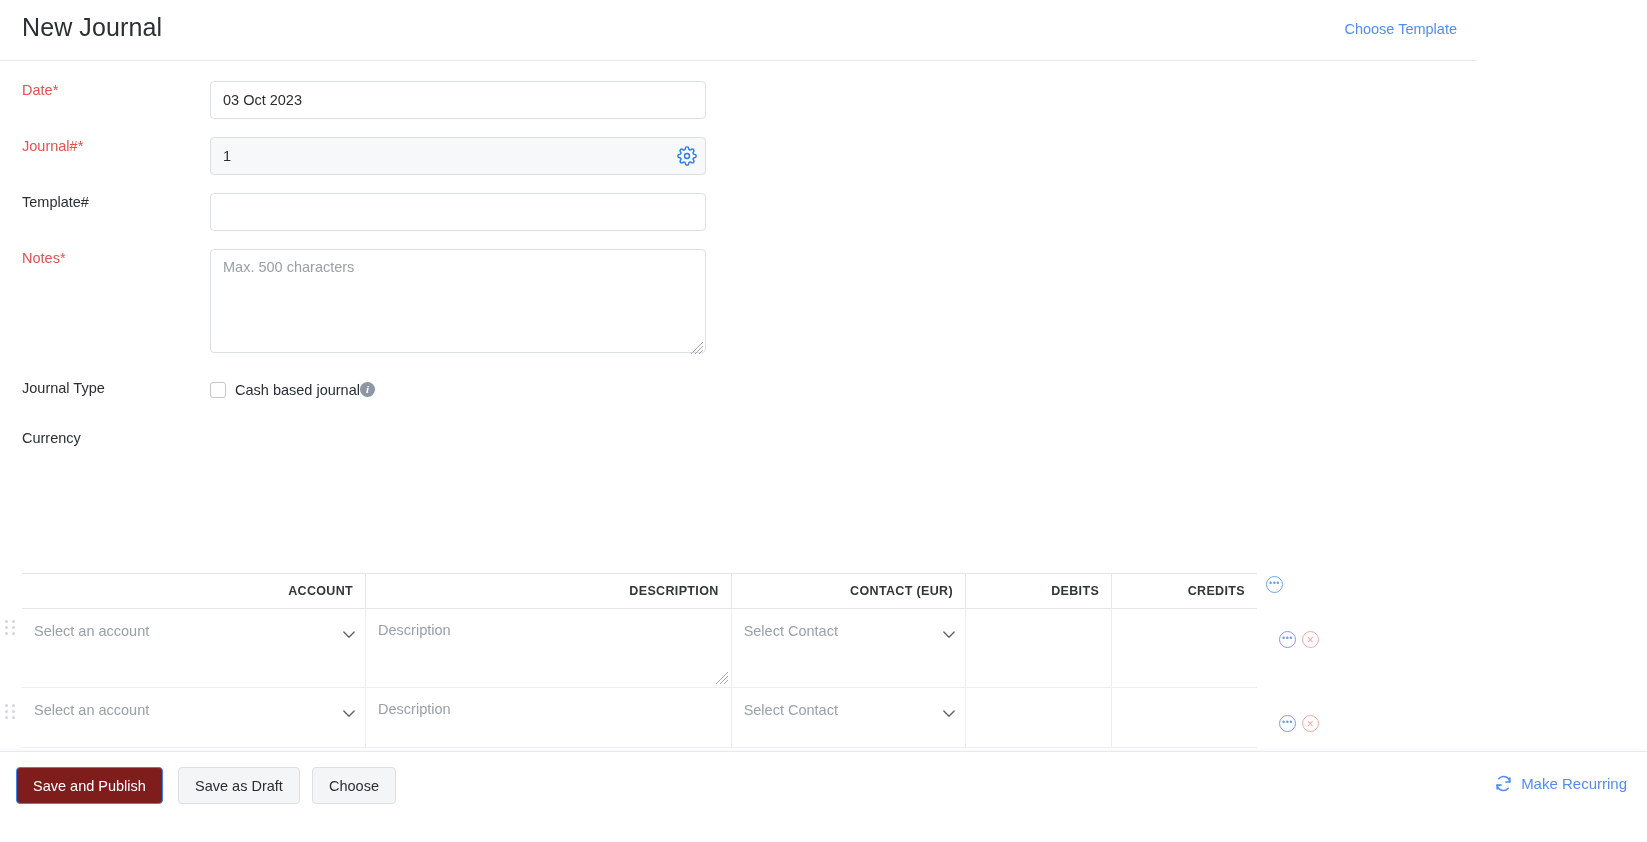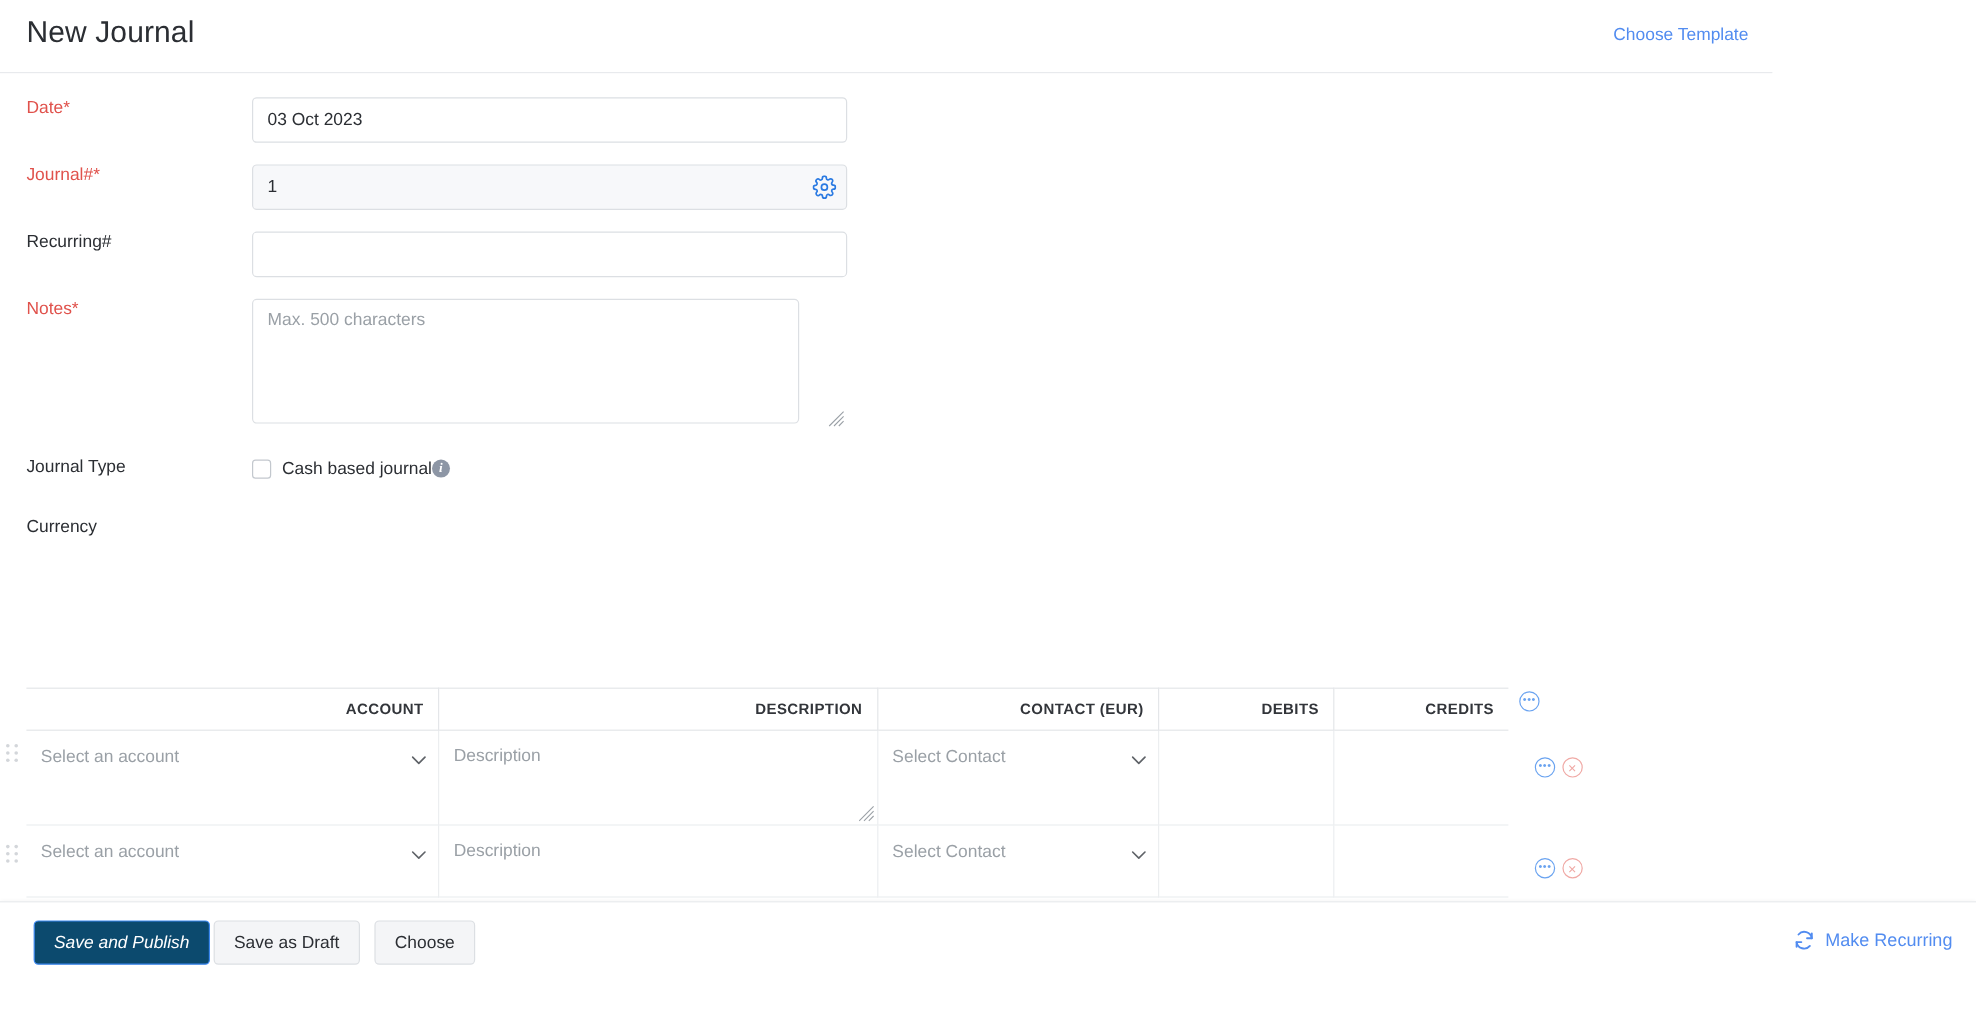--- a/index.html
+++ b/index.html
@@ -90,21 +90,21 @@
   .gear-btn {
     position: absolute;
     right: 9px;
     top: 9px;
     width: 20px; height: 20px;
     cursor: pointer;
     line-height: 0;
   }
 
   .notes-area {
-    width: 456px;
+    width: 496px;
     height: 104px;
     border: 1px solid #dcdfe3;
     border-radius: 4px;
     font-size: 14.5px;
     color: #2b2e33;
     padding: 9px 12px;
     outline: none;
     resize: none;
     font-family: "Liberation Sans", sans-serif;
     background: #fff;
@@ -299,25 +299,24 @@
     top: 15px;
     height: 37px;
     border-radius: 4px;
     font-size: 14.5px;
     font-family: "Liberation Sans", sans-serif;
     cursor: pointer;
     border: 1px solid transparent;
     padding: 0 16px;
   }
   .btn-primary {
-    left: 28px;
-    background: #0c4a6e;
+    left: 16px;
+    background: #7f1d1d;
     color: #fff;
     border-color: #3b87f0;
-    font-style: italic;
   }
   .btn-secondary {
     background: #f4f5f7;
     color: #2b2e33;
     border-color: #dcdfe3;
   }
   .make-recurring {
     position: absolute;
     right: 20px;
     top: 22px;
@@ -357,21 +356,21 @@
             <svg width="20" height="20" viewBox="0 0 24 24" fill="none" stroke="#2a7ae2" stroke-width="1.7">
               <circle cx="12" cy="12" r="3"></circle>
               <path d="M19.4 15a1.65 1.65 0 0 0 .33 1.82l.06.06a2 2 0 1 1-2.83 2.83l-.06-.06a1.65 1.65 0 0 0-1.82-.33 1.65 1.65 0 0 0-1 1.51V21a2 2 0 1 1-4 0v-.09A1.65 1.65 0 0 0 9 19.4a1.65 1.65 0 0 0-1.82.33l-.06.06a2 2 0 1 1-2.83-2.83l.06-.06a1.65 1.65 0 0 0 .33-1.82 1.65 1.65 0 0 0-1.51-1H3a2 2 0 1 1 0-4h.09A1.65 1.65 0 0 0 4.6 9a1.65 1.65 0 0 0-.33-1.82l-.06-.06a2 2 0 1 1 2.83-2.83l.06.06A1.65 1.65 0 0 0 9 4.6a1.65 1.65 0 0 0 1-1.51V3a2 2 0 1 1 4 0v.09a1.65 1.65 0 0 0 1 1.51 1.65 1.65 0 0 0 1.82-.33l.06-.06a2 2 0 1 1 2.83 2.83l-.06.06a1.65 1.65 0 0 0-.33 1.82V9a1.65 1.65 0 0 0 1.51 1H21a2 2 0 1 1 0 4h-.09a1.65 1.65 0 0 0-1.51 1z"></path>
             </svg>
           </span>
         </div>
       </div>
     </div>
 
     <div class="form-row" style="margin-top:18px;">
-      <div class="form-label">Recurring#</div>
+      <div class="form-label">Template#</div>
       <div class="form-control">
         <input class="txt-input" type="text" placeholder="" style="">
       </div>
     </div>
 
     <div class="form-row" style="margin-top:18px;">
       <div class="form-label required"><span>Notes</span><span class="star">*</span></div>
       <div class="form-control">
         <div class="notes-wrap">
           <textarea class="notes-area" placeholder="Max. 500 characters" style=""></textarea>

